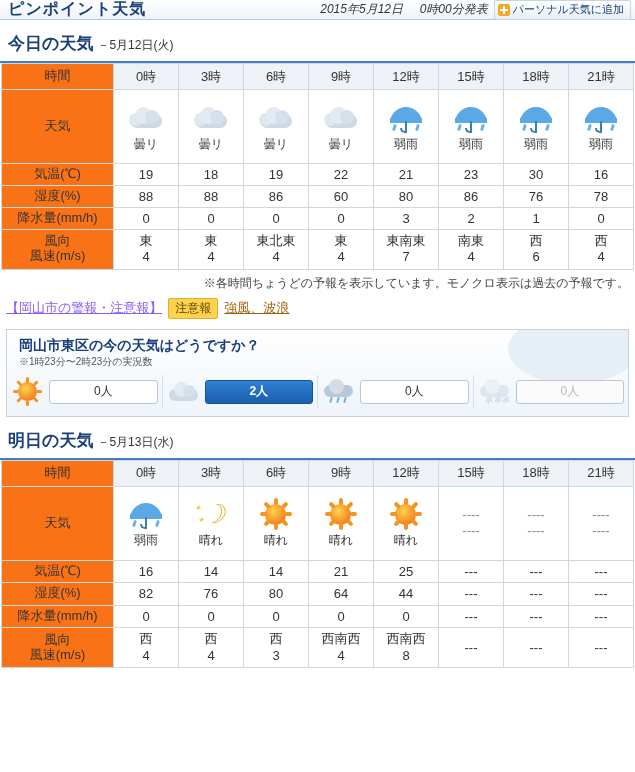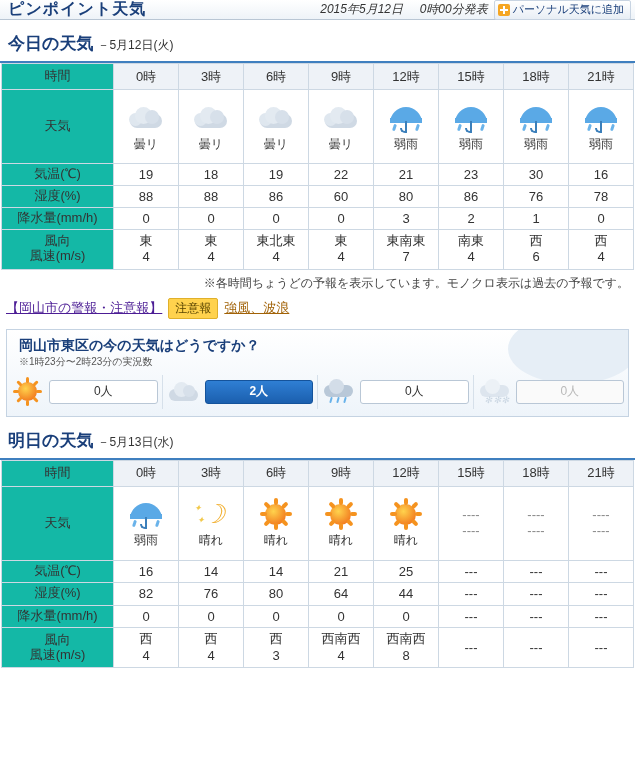--- a/index.html
+++ b/index.html
@@ -96,21 +96,21 @@
     table-layout: fixed;
   }
   table.wx td, table.wx th {
     border: 1px solid #cdd8e3;
     text-align: center;
     font-size: 13px;
     padding: 3px 0;
     color: #333;
   }
   table.wx th.rowhead, table.wx td.rowhead {
-    background: #14b8a6;
+    background: #f97316;
     width: 110px;
     font-weight: normal;
     line-height: 1.15;
     text-align: center;
   }
   table.wx thead th {
     background: #eef2f7;
     font-weight: normal;
     height: 26px;
   }
@@ -166,21 +166,21 @@
     color: #444;
     padding: 5px 6px 4px 0;
   }
   .alerts {
     display: flex;
     align-items: center;
     gap: 6px;
     padding: 2px 0 6px 6px;
     font-size: 13px;
   }
-  .alerts .link { color: #4c1d95; text-decoration: underline; cursor: pointer; white-space: nowrap; }
+  .alerts .link { color: #8b5cf6; text-decoration: underline; cursor: pointer; white-space: nowrap; }
   .badge {
     background: #ffd24d;
     border: 1px solid #e0b02a;
     color: #5a4500;
     font-size: 12px;
     padding: 1px 6px;
     border-radius: 2px;
     white-space: nowrap;
   }
   .alerts .types { color: #a16207; text-decoration: underline; }

